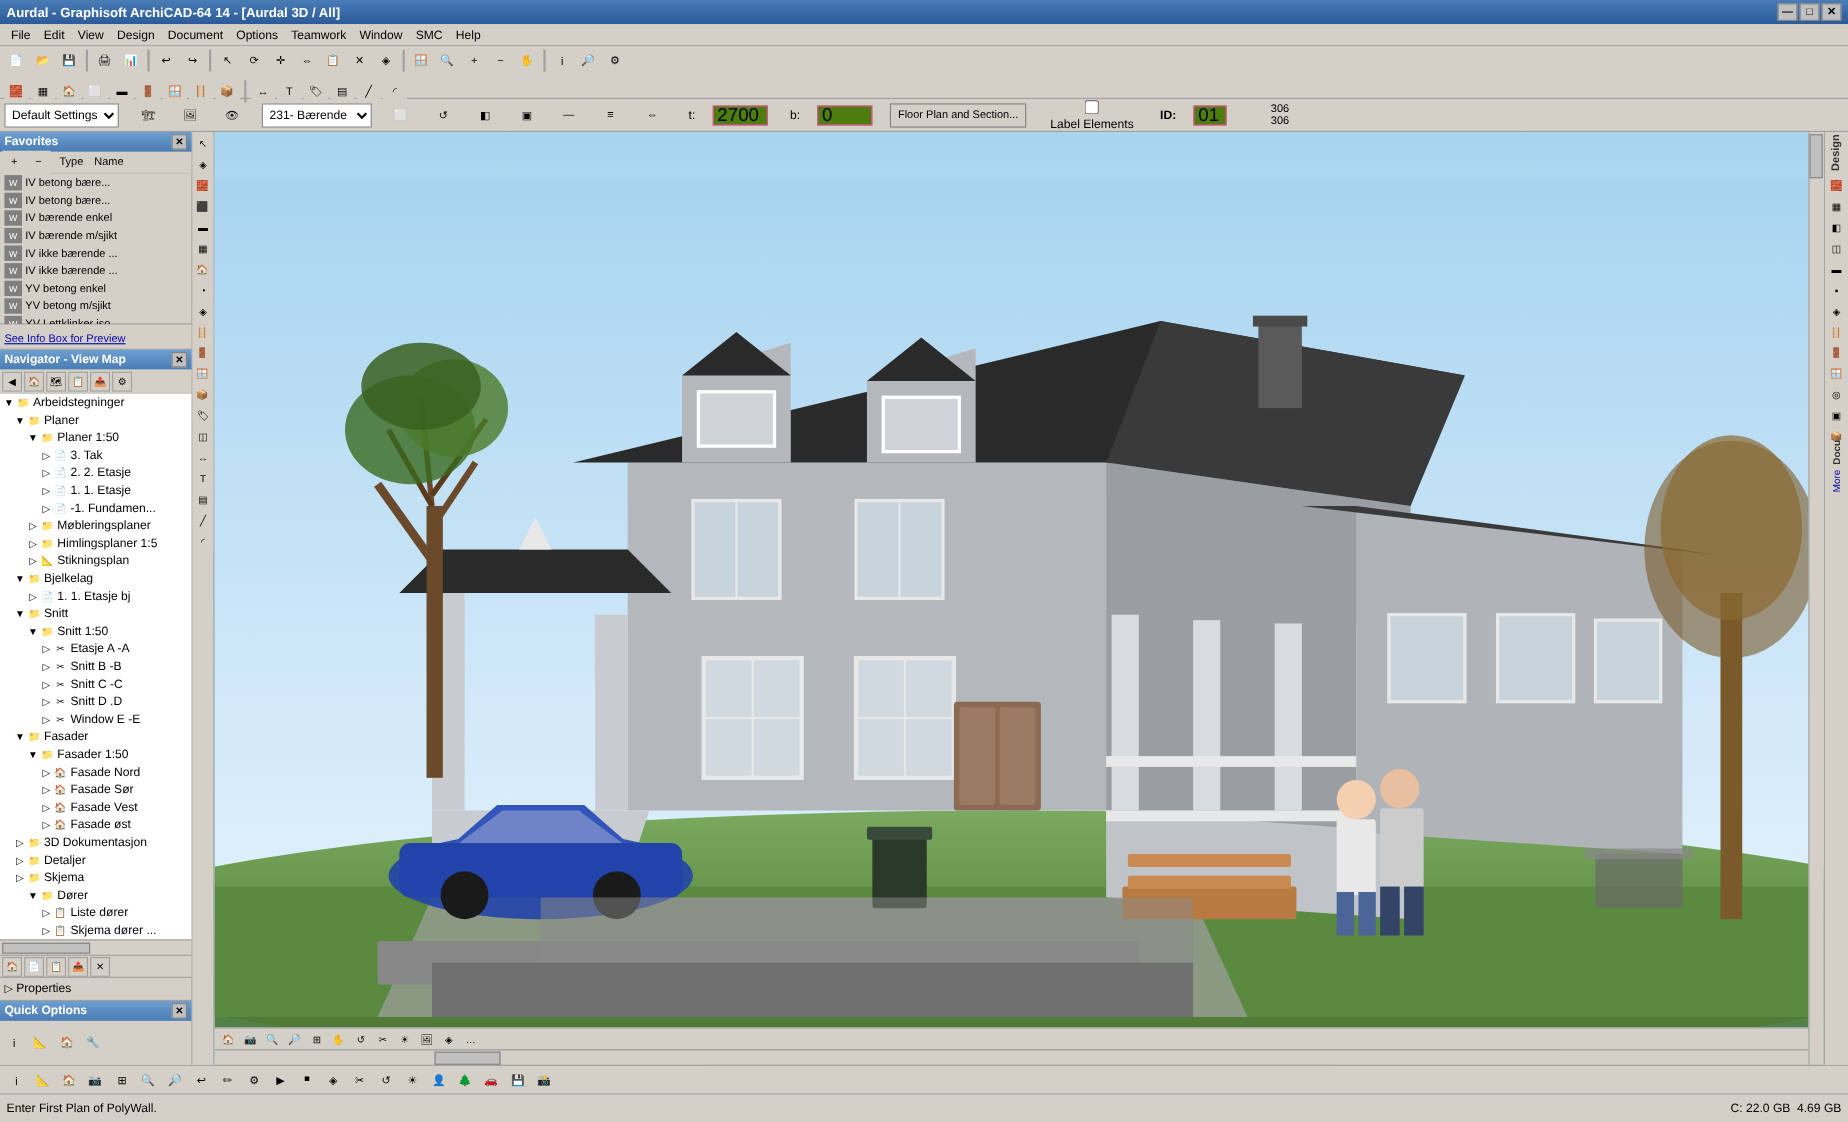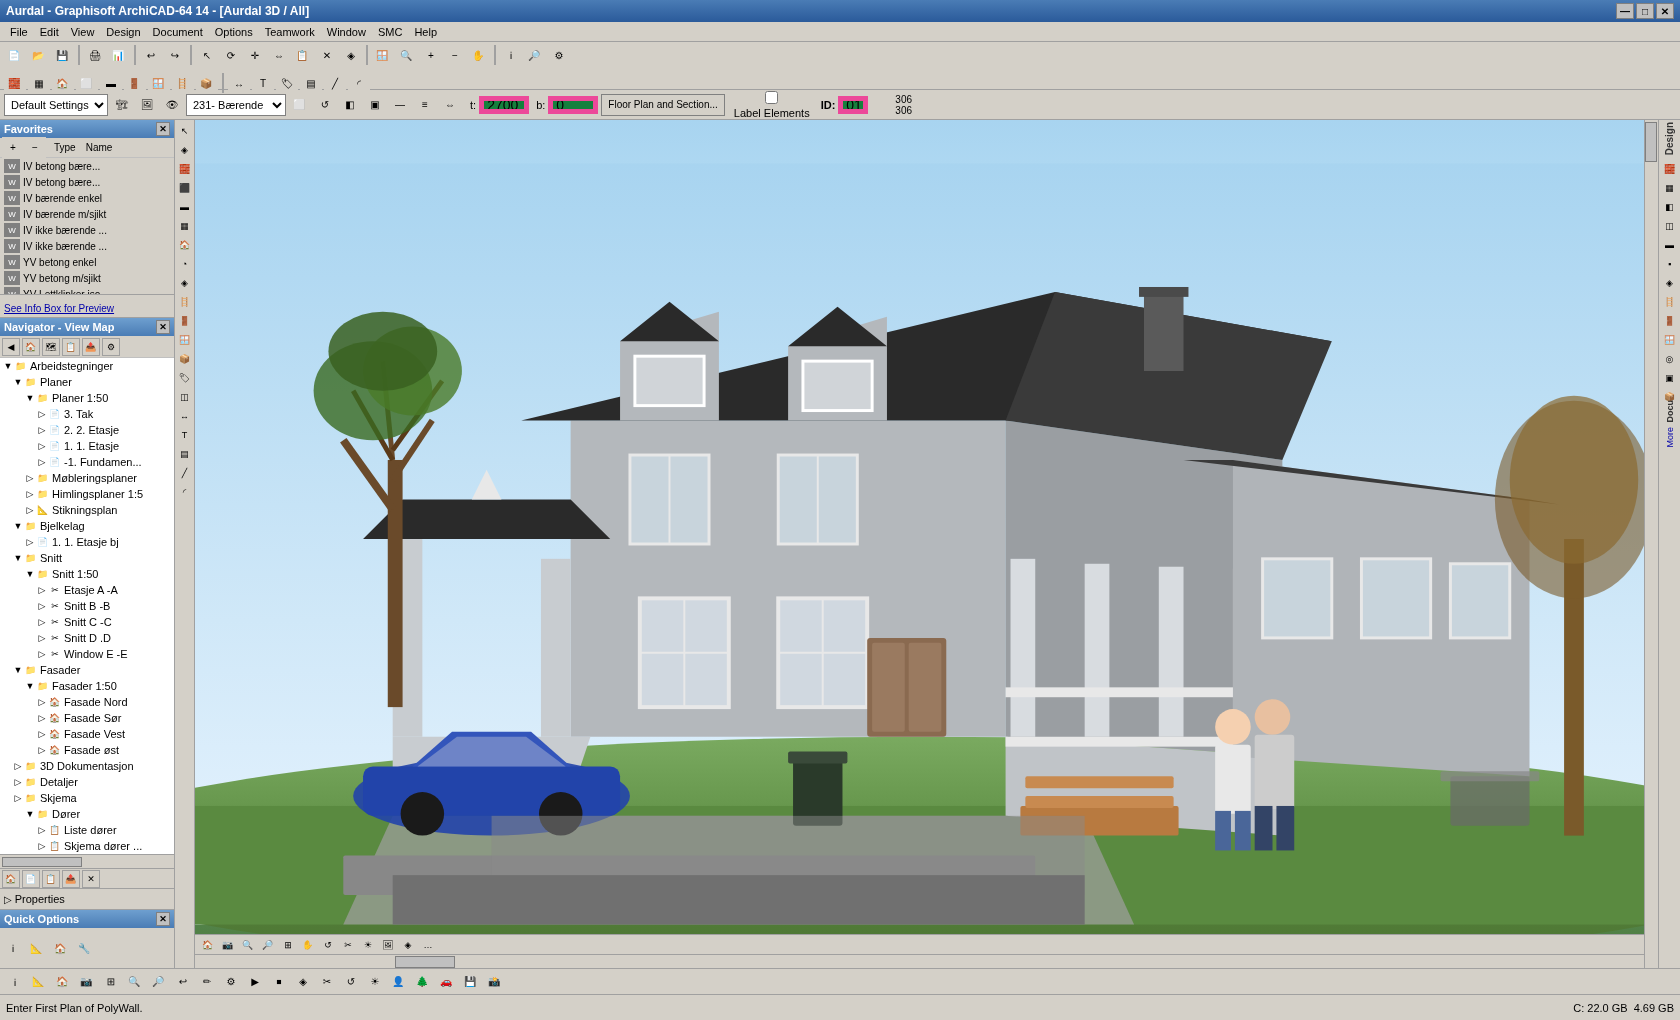--- a/index.html
+++ b/index.html
@@ -64,21 +64,21 @@
     }
 
     
     #toolbar2 {
       height: 30px;
       background: #d4d0c8;
       border-bottom: 1px solid #a0a0a0;
       display: flex;
       align-items: center;
       padding: 0 4px;
-      gap: 3px;
+      gap: 16px;
     }
 
     
     #main-layout {
       display: flex;
       height: calc(1020px - 22px - 20px - 48px - 30px - 26px - 26px);
     }
 
     
     #left-panel {
@@ -296,23 +296,23 @@
     
     .toolbar-select {
       height: 22px;
       background: white;
       border: 1px solid #808080;
       font-size: 11px;
       padding: 0 2px;
     }
     .toolbar-input {
       height: 18px;
-      background: #15803d;
-      border: 5px solid #ec4899;
-      font-size: 14px;
+      background: #4d7c0f;
+      border: 1px solid #ec4899;
+      font-size: 17px;
       padding: 0 3px;
       width: 50px;
     }
 
     
     #properties-section {
       height: 22px;
       display: flex;
       align-items: center;
       padding: 0 4px;

